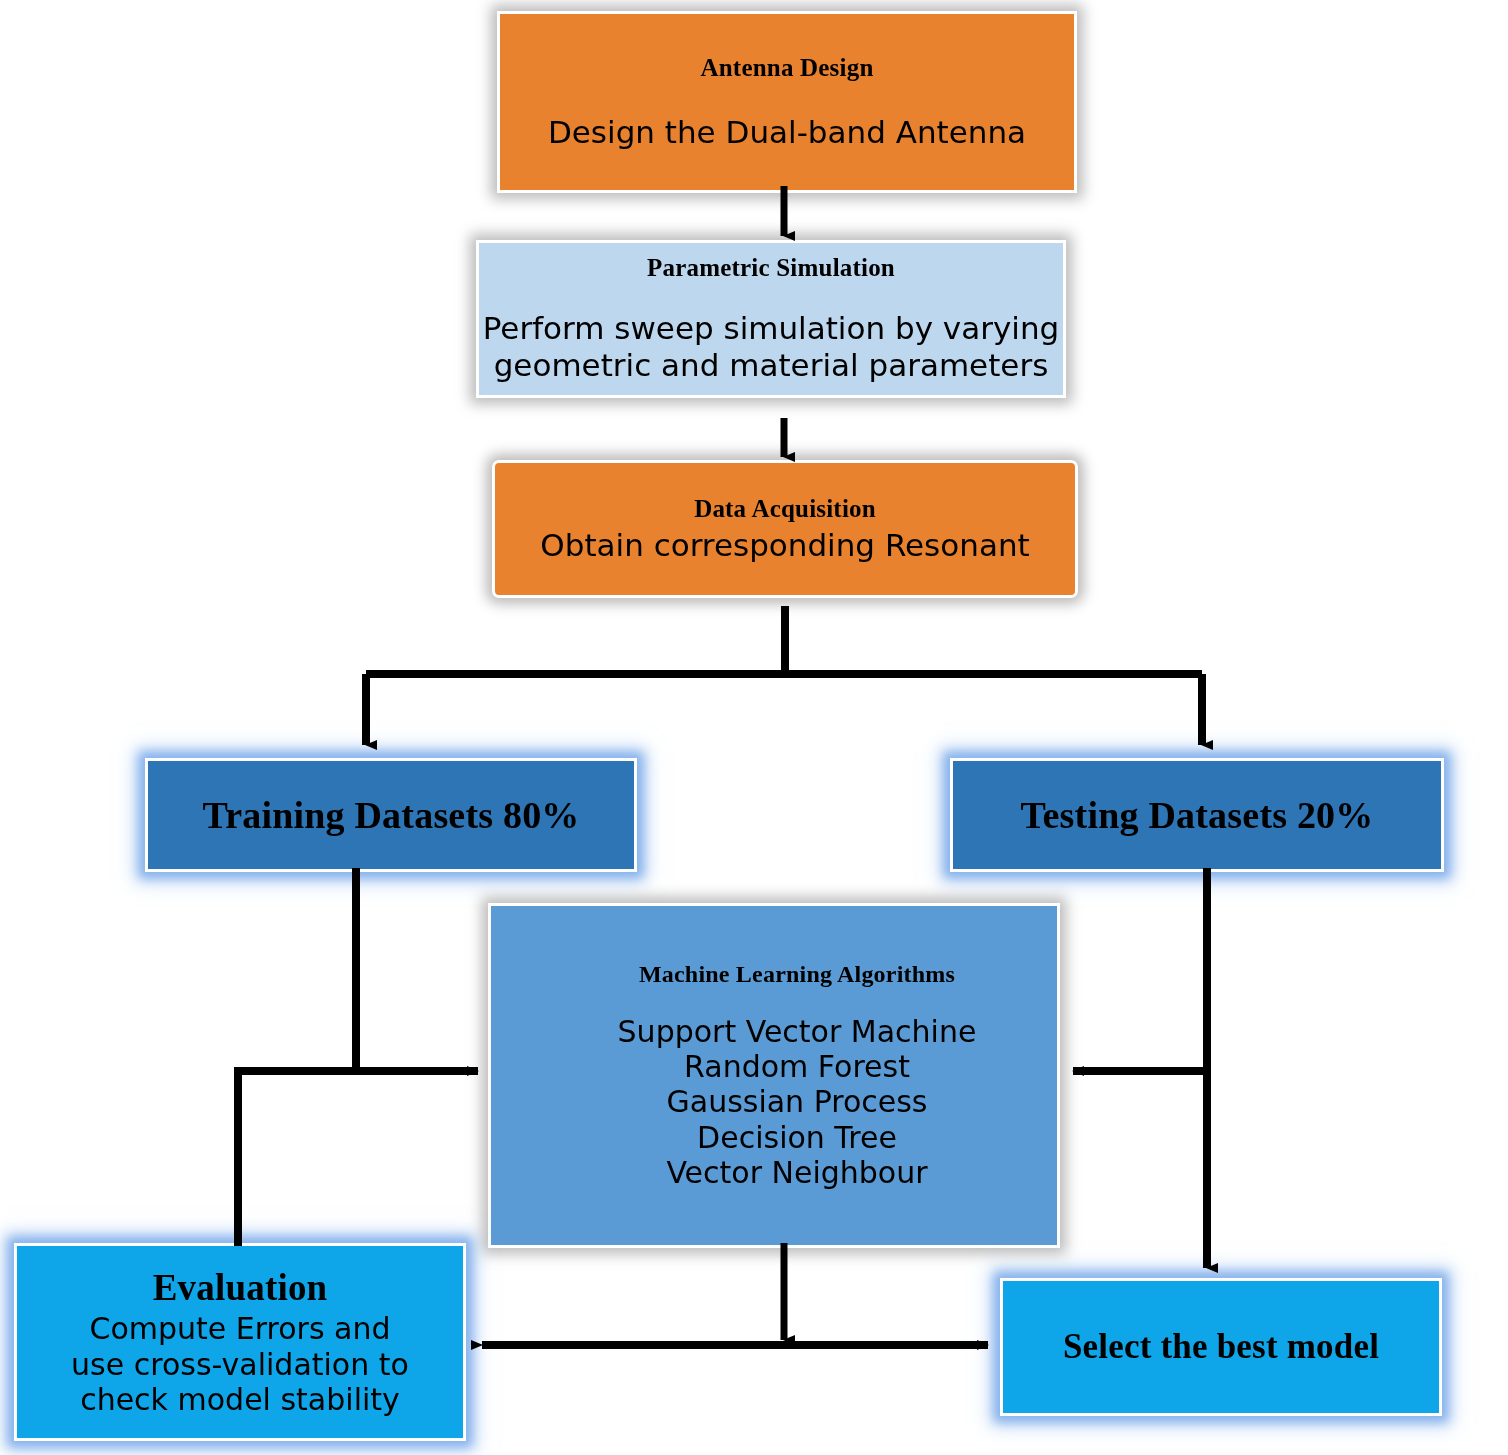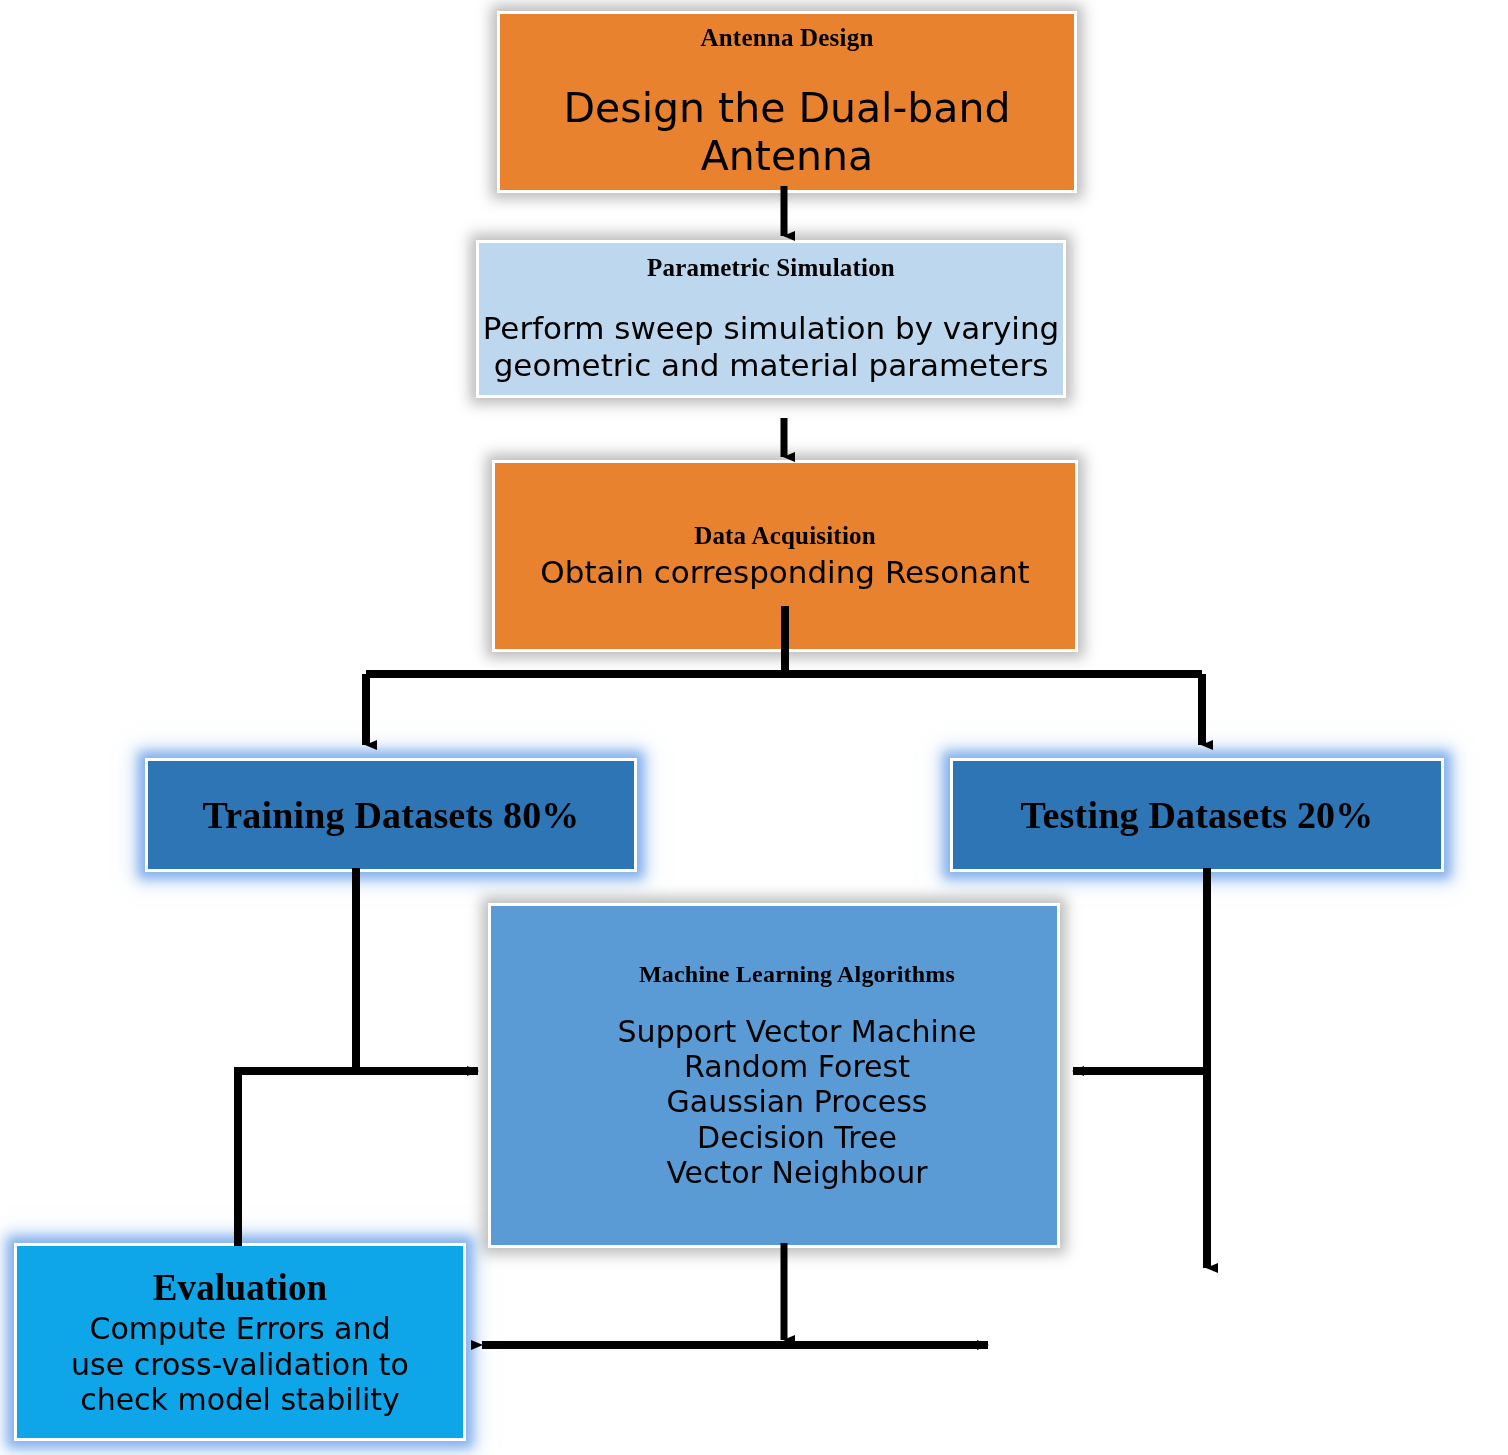--- a/index.html
+++ b/index.html
@@ -57,30 +57,30 @@
   .fill-lightblue  { background: #BDD7EE; }
   .fill-midblue    { background: #5B9BD5; }
   .fill-steelblue  { background: #2E75B6; }
   .fill-yellow     { background: #0ea5e9; }
 
   
   #node-antenna-design {
     left: 497px;  top: 11px;   width: 580px; height: 182px;
   }
   #node-antenna-design .title { font-size: 25px; margin-bottom: 32px; }
-  #node-antenna-design .body  { font-size: 41px; }
+  #node-antenna-design .body  { font-size: 31px; }
 
   #node-parametric-simulation {
     left: 476px;  top: 240px;  width: 590px; height: 158px;
   }
   #node-parametric-simulation .title { font-size: 25px; margin-bottom: 28px; }
   #node-parametric-simulation .body  { font-size: 31px; }
 
   #node-data-acquisition {
-    left: 492px;  top: 460px;  width: 586px; height: 192px;
+    left: 492px;  top: 460px;  width: 586px; height: 138px; border-radius: 7px;
   }
   #node-data-acquisition .title { font-size: 25px; margin-bottom: 4px; }
   #node-data-acquisition .body  { font-size: 31px; }
 
   #node-training-datasets {
     left: 110px;  top: 758px;  width: 492px; height: 114px;
     color: #000;
     margin-left: 35px;
   }
   #node-training-datasets .title { font-size: 38px; }
@@ -214,14 +214,17 @@
 
   <div class="node fill-yellow glow-blue" id="node-evaluation">
     <div class="title">Evaluation</div>
     <div class="body">
       <div>Compute Errors and</div>
       <div>use cross-validation to</div>
       <div>check model stability</div>
     </div>
   </div>
 
+  <div class="node fill-yellow glow-blue" id="node-select-best-model">
+    <div class="title">Select the best model</div>
+  </div>
 
 </div>
 
 </body></html>

